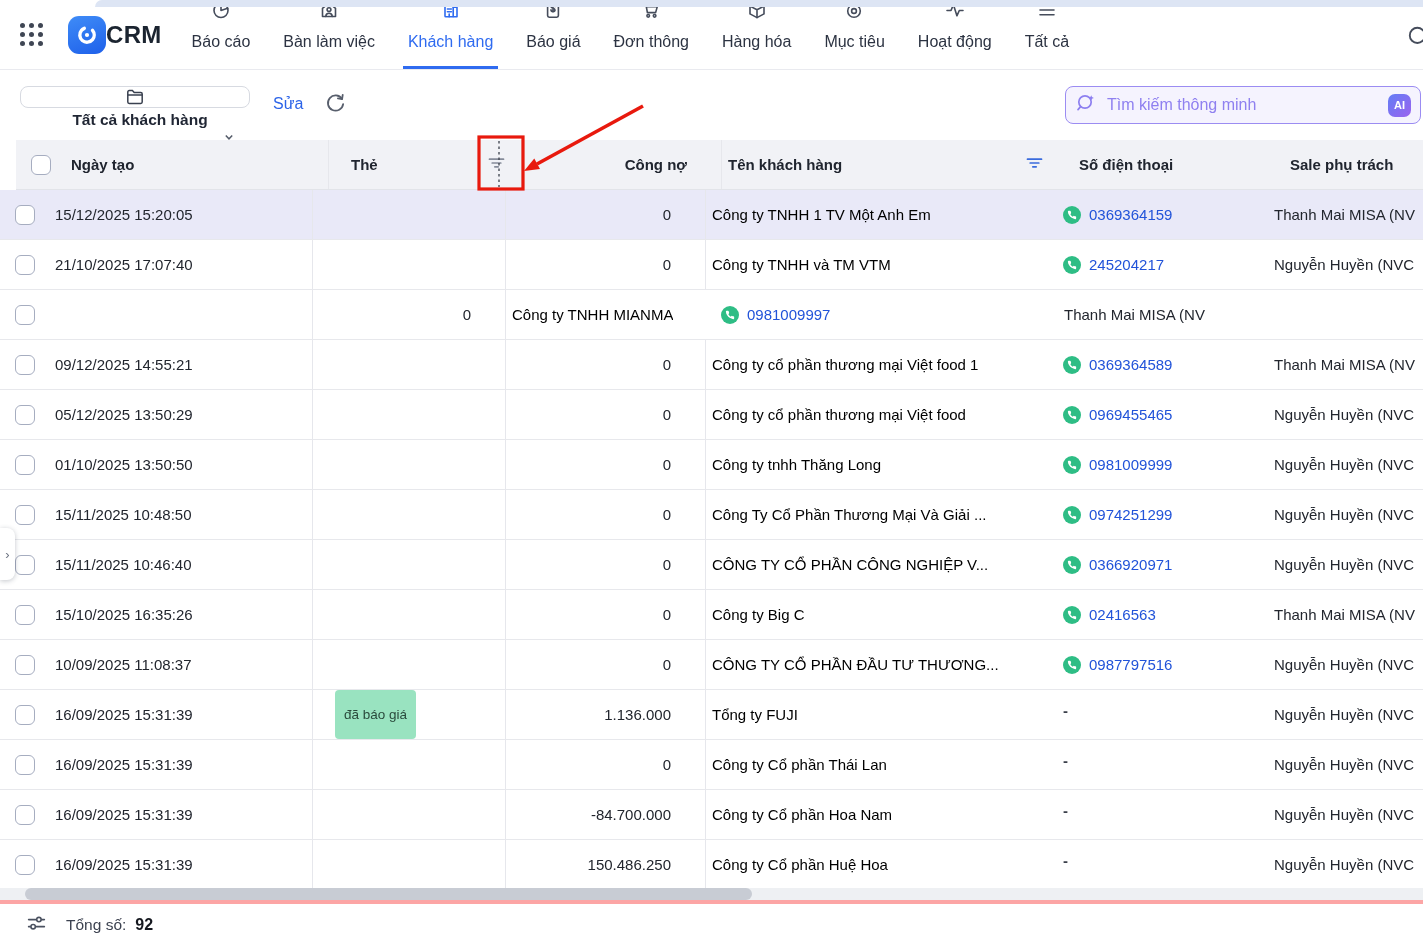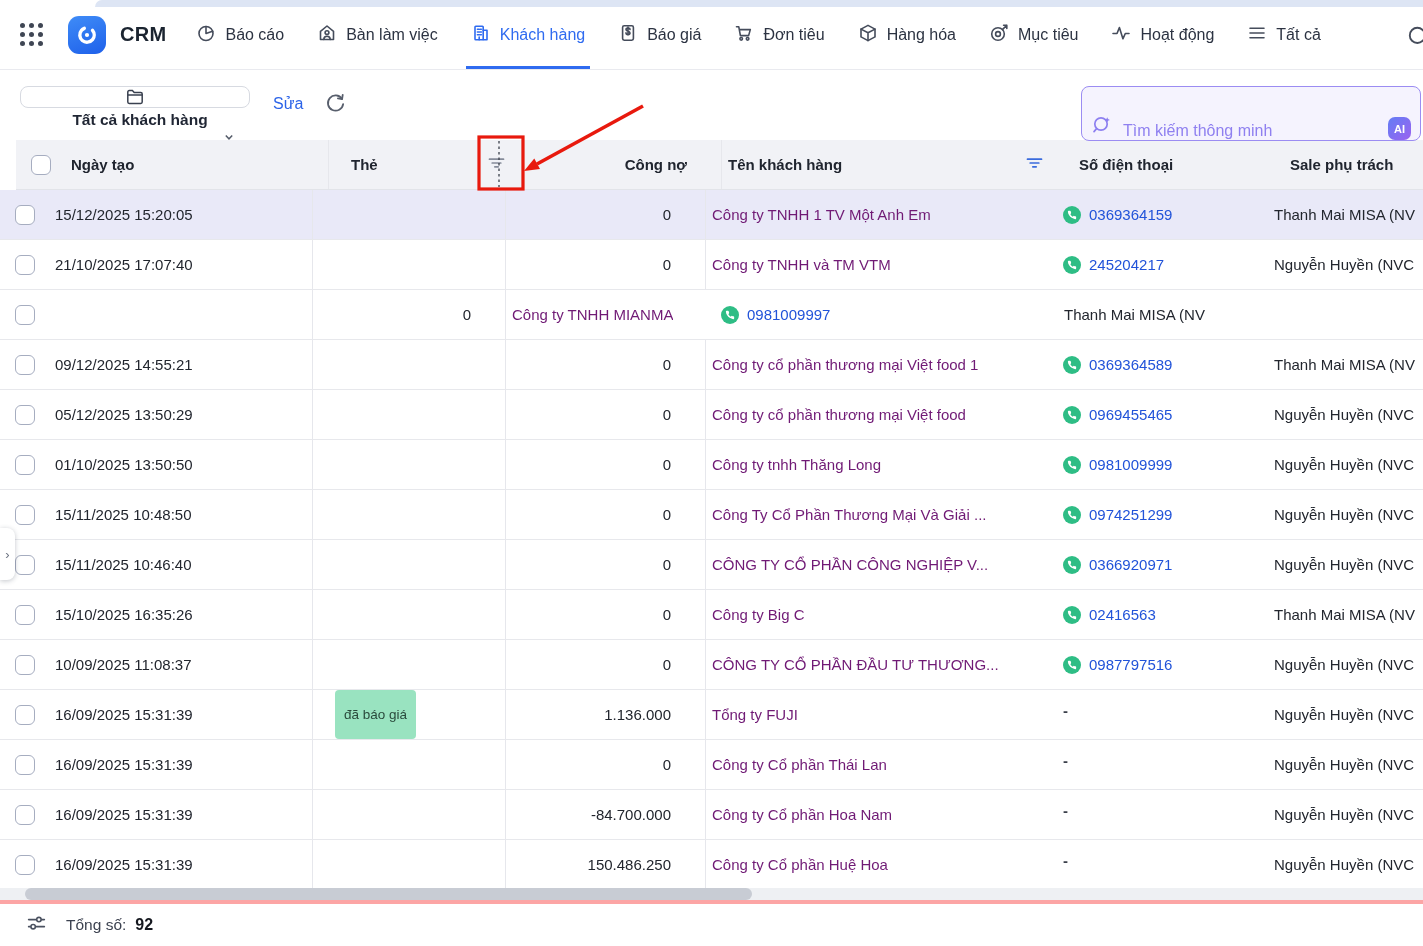--- a/index.html
+++ b/index.html
@@ -13,42 +13,42 @@
     background:#dde5f4; border-top-left-radius:10px; z-index:3; }
   
   .navbar { position:absolute; top:0; left:0; right:0; height:70px;
     background:#fff; border-bottom:1px solid #e9eaef; display:flex; align-items:center; z-index:2; }
   .apps-grid { margin-left:16px; width:32px; height:32px; display:grid;
     grid-template-columns:repeat(3,1fr); gap:3px; padding:4px; cursor:pointer; }
   .apps-grid i { width:5px; height:5px; border-radius:50%; background:#3f4654; }
   .logo { margin-left:20px; width:38px; height:38px; border-radius:11px;
     background:linear-gradient(160deg,#3f8cf7,#1e60ea);
     display:flex; align-items:center; justify-content:center; flex:0 0 auto; }
-  .brand { margin-left:14px; font-size:20px; font-weight:800; color:#1b2430; letter-spacing:.3px; }
+  .brand { margin-left:0; font-size:24px; font-weight:800; color:#1b2430; letter-spacing:.3px; }
   .nav-items { margin-left:30px; display:flex; align-items:center; gap:33px; height:100%; }
   .nav-item { display:flex; align-items:center; gap:9px; font-size:16px; font-weight:500;
-    color:#2c3342; height:100%; position:relative; cursor:pointer; white-space:nowrap; }
+    color:#2c3342; height:100%; position:relative; cursor:pointer; white-space:nowrap;flex-direction:column; }
   .nav-item svg { stroke:#454c5b; }
   .nav-item.active { color:#2f6bf0; }
   .nav-item.active svg { stroke:#2f6bf0; }
   .nav-item.active::after { content:""; position:absolute; left:-5px; right:-5px; bottom:0;
     height:3px; background:#2f6bf0; }
   .nav-search { position:absolute; left:1406px; top:24px; }
   
   .toolbar { position:absolute; top:70px; left:0; right:0; height:70px; background:#fff; z-index:2; }
   .view-btn { position:absolute; left:20px; top:16px; width:230px; height:22px;
     border:1px solid #d7dae1; border-radius:8px; background:#fff;
     display:flex; align-items:center; padding:0 12px; cursor:pointer;flex-direction:column; }
   .view-btn .lbl { margin-left:10px; font-size:15.5px; font-weight:bold; color:#1f2533; }
   .view-btn .chev { margin-left:auto; }
   .edit-link { position:absolute; left:273px; top:25px; font-size:16px; color:#2b63e8; cursor:pointer; }
   .refresh-btn { position:absolute; left:324px; top:22px; cursor:pointer; }
-  .search-box { position:absolute; left:1065px; right:2px; top:16px; height:55px;
+  .search-box { position:absolute; left:1065px; right:2px; top:16px; height:38px;
     border:1.5px solid #9b8cf2; background:#f5f3fe; border-radius:8px;
-    display:flex; align-items:flex-end; padding:0 9px;margin-left:16px; }
+    display:flex; align-items:center; padding:0 9px; }
   .search-box input { flex:1; margin-left:10px; border:none; outline:none; background:transparent;
     font-size:16px; color:#6e5fe0; font-family:inherit; min-width:0; }
   .search-box input::placeholder { color:#8f80f0; opacity:1; }
   .ai-badge { flex:0 0 auto; width:23px; height:23px; border-radius:7px;
     background:linear-gradient(135deg,#637df5,#9b63ef); color:#fff; font-size:11px; font-weight:bold;
     display:flex; align-items:center; justify-content:center; }
   
   .ghead, .row { display:grid;
     grid-template-columns:45px 268px 193px 200px 342px 210px 1fr; align-items:center; }
   .ghead { position:absolute; top:140px; left:16px; right:0; height:50px; background:#f1f2f6;
@@ -65,21 +65,21 @@
   .h-tag .flt { margin-left:auto; margin-right:16px; }
   .h-name .flt { margin-left:auto; margin-right:21px; }
   .tbody { position:absolute; top:190px; left:0; right:0; }
   .row { height:50px; background:#fff; border-bottom:1px solid #e7e8ec; font-size:15px; color:#22262e; }
   .row.selected { background:#e9e9f8; }
   .cell { height:100%; display:flex; align-items:center; overflow:hidden; white-space:nowrap; }
   .c-debt { display:flex; }
   .cb { width:20px; height:20px; border:1.5px solid #a6adc0; border-radius:6px; background:#fff;
     flex:0 0 auto; cursor:pointer; }
   .tag { background:#99e3c0; color:#2a4a3c; border-radius:4px; padding:17px 9px; font-size:13.5px; }
-  .c-name a { color:#701a75; cursor:pointer; overflow:hidden; text-overflow:ellipsis; white-space:nowrap;text-align:right; }
+  .c-name a { color:#000000; cursor:pointer; overflow:hidden; text-overflow:ellipsis; white-space:nowrap;text-align:right; }
   .phone-ic { width:18px; height:18px; border-radius:50%; background:#2ebd85; margin-right:8px;
     display:inline-flex; align-items:center; justify-content:center; flex:0 0 auto; }
   .pnum { color:#2153d9; cursor:pointer; }
   .dash { color:#3a3f4a; font-weight:bold; transform:translateY(-4px); }
   
   .hsb-track { position:absolute; top:888px; left:0; right:0; height:12px; background:#eef0f3; }
   .hsb-thumb { position:absolute; top:888px; left:25px; width:727px; height:12px;
     background:#c8ccd4; border-radius:6px; cursor:pointer; }
   .footer { position:absolute; top:900px; left:0; right:0; height:46px; background:#fff;
     border-top:4px solid #fca5a5; display:flex; align-items:center; z-index:2; }
@@ -149,21 +149,21 @@
             <path d="M12 6.6 c0-.9-.8-1.5-2-1.5 s-2 .6-2 1.5 c0 2 4 1.3 4 3.3 c0 .9-.8 1.5-2 1.5 s-2-.6-2-1.5 M10 4.1 v7.8"></path>
           </svg></span>
         <span>Báo giá</span>
       </div>
       <div class="nav-item">
         <span><svg width="20" height="20" viewBox="0 0 20 20" fill="none" stroke-width="1.6" stroke-linecap="round" stroke-linejoin="round" stroke="currentColor">
             <path d="M2.5 3.8 H4.8 L6.4 12.6 H14.6 L16.3 6.6 H5.3"></path>
             <circle cx="7.2" cy="15.8" r="1.3"></circle>
             <circle cx="13.6" cy="15.8" r="1.3"></circle>
           </svg></span>
-        <span>Đơn tiêu</span>
+        <span>Đơn thông</span>
       </div>
       <div class="nav-item">
         <span><svg width="20" height="20" viewBox="0 0 20 20" fill="none" stroke-width="1.6" stroke-linecap="round" stroke-linejoin="round" stroke="currentColor">
             <path d="M10 2.4 L17 6.1 V13.9 L10 17.6 L3 13.9 V6.1 Z"></path>
             <path d="M3 6.1 L10 9.8 L17 6.1 M10 9.8 V17.6"></path>
           </svg></span>
         <span>Hàng hóa</span>
       </div>
       <div class="nav-item">
         <span><svg width="20" height="20" viewBox="0 0 20 20" fill="none" stroke-width="1.6" stroke-linecap="round" stroke-linejoin="round" stroke="currentColor">

